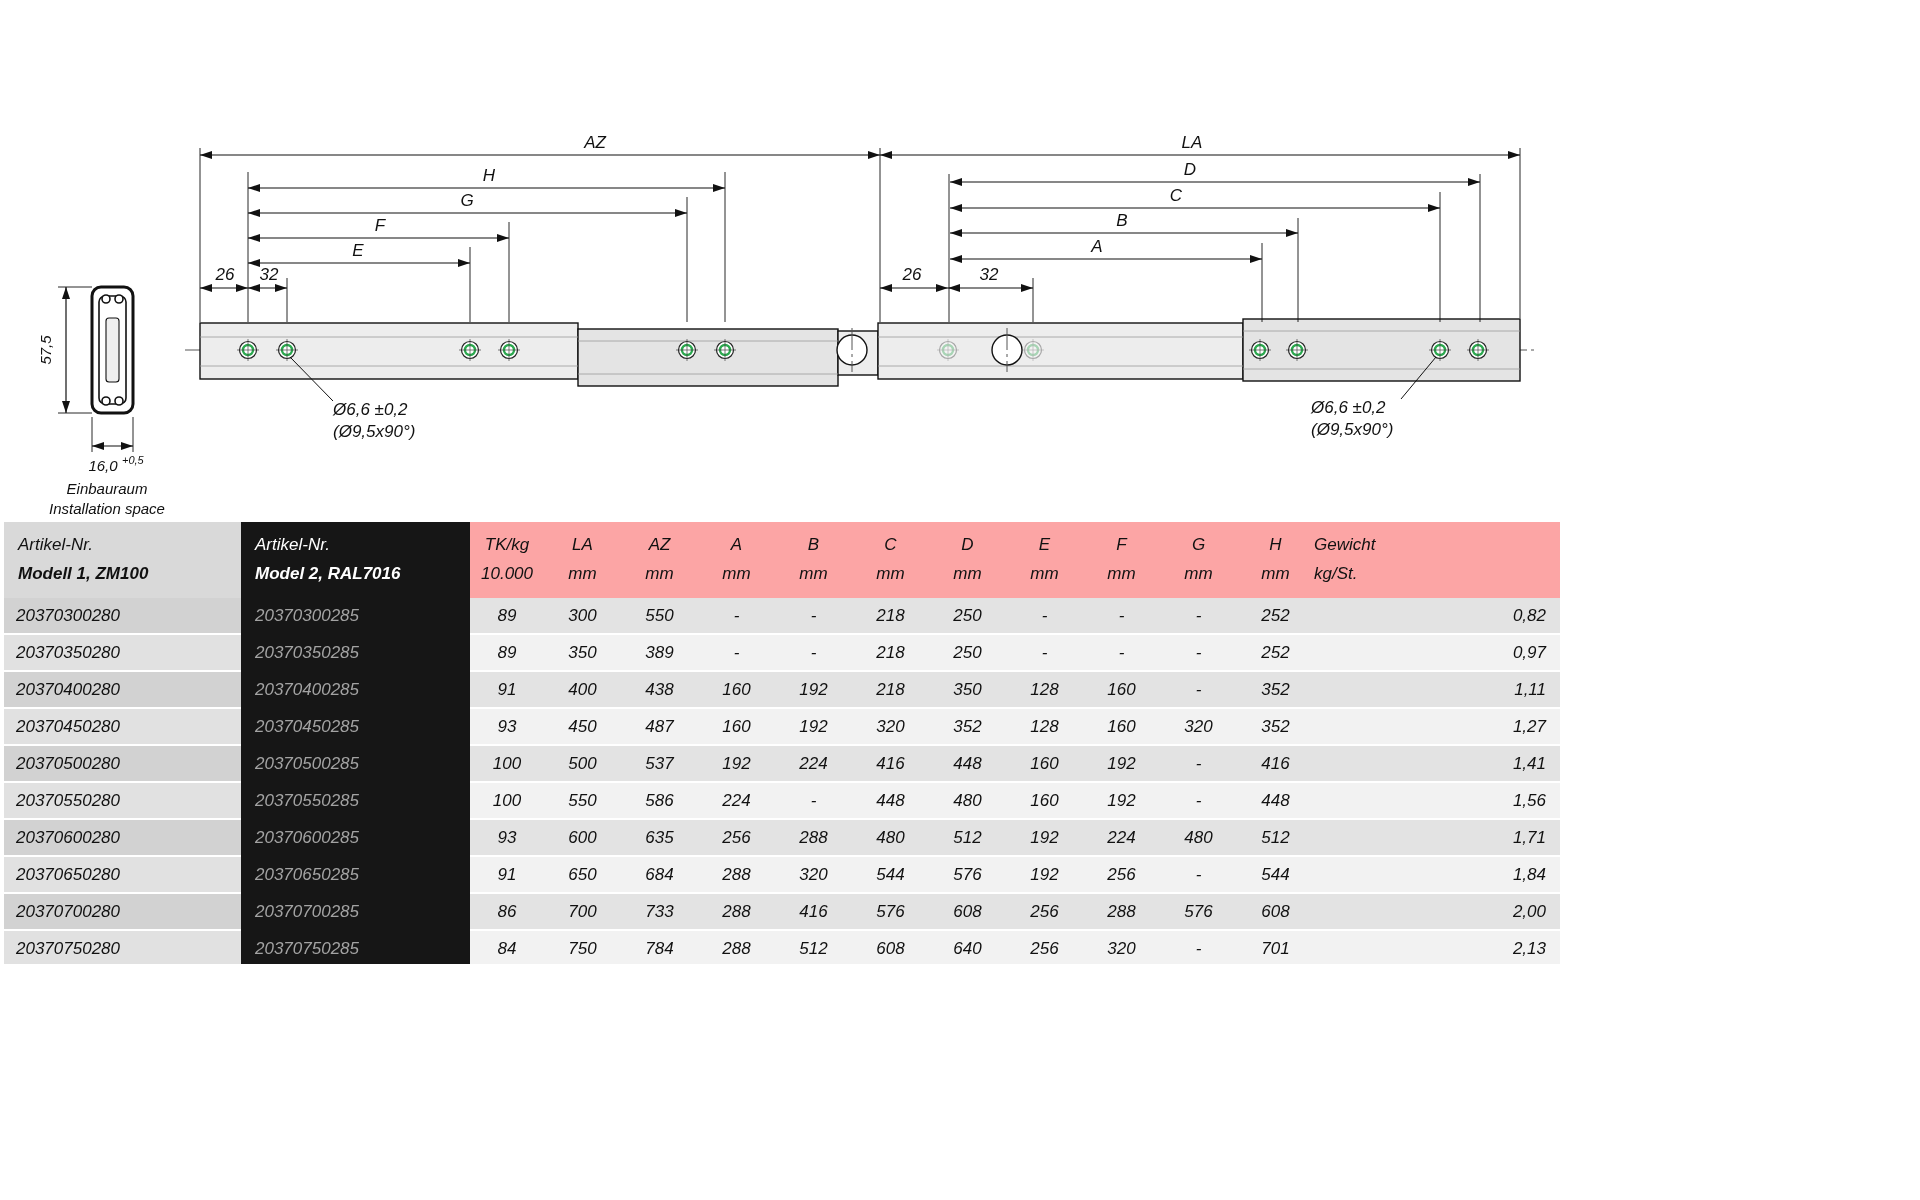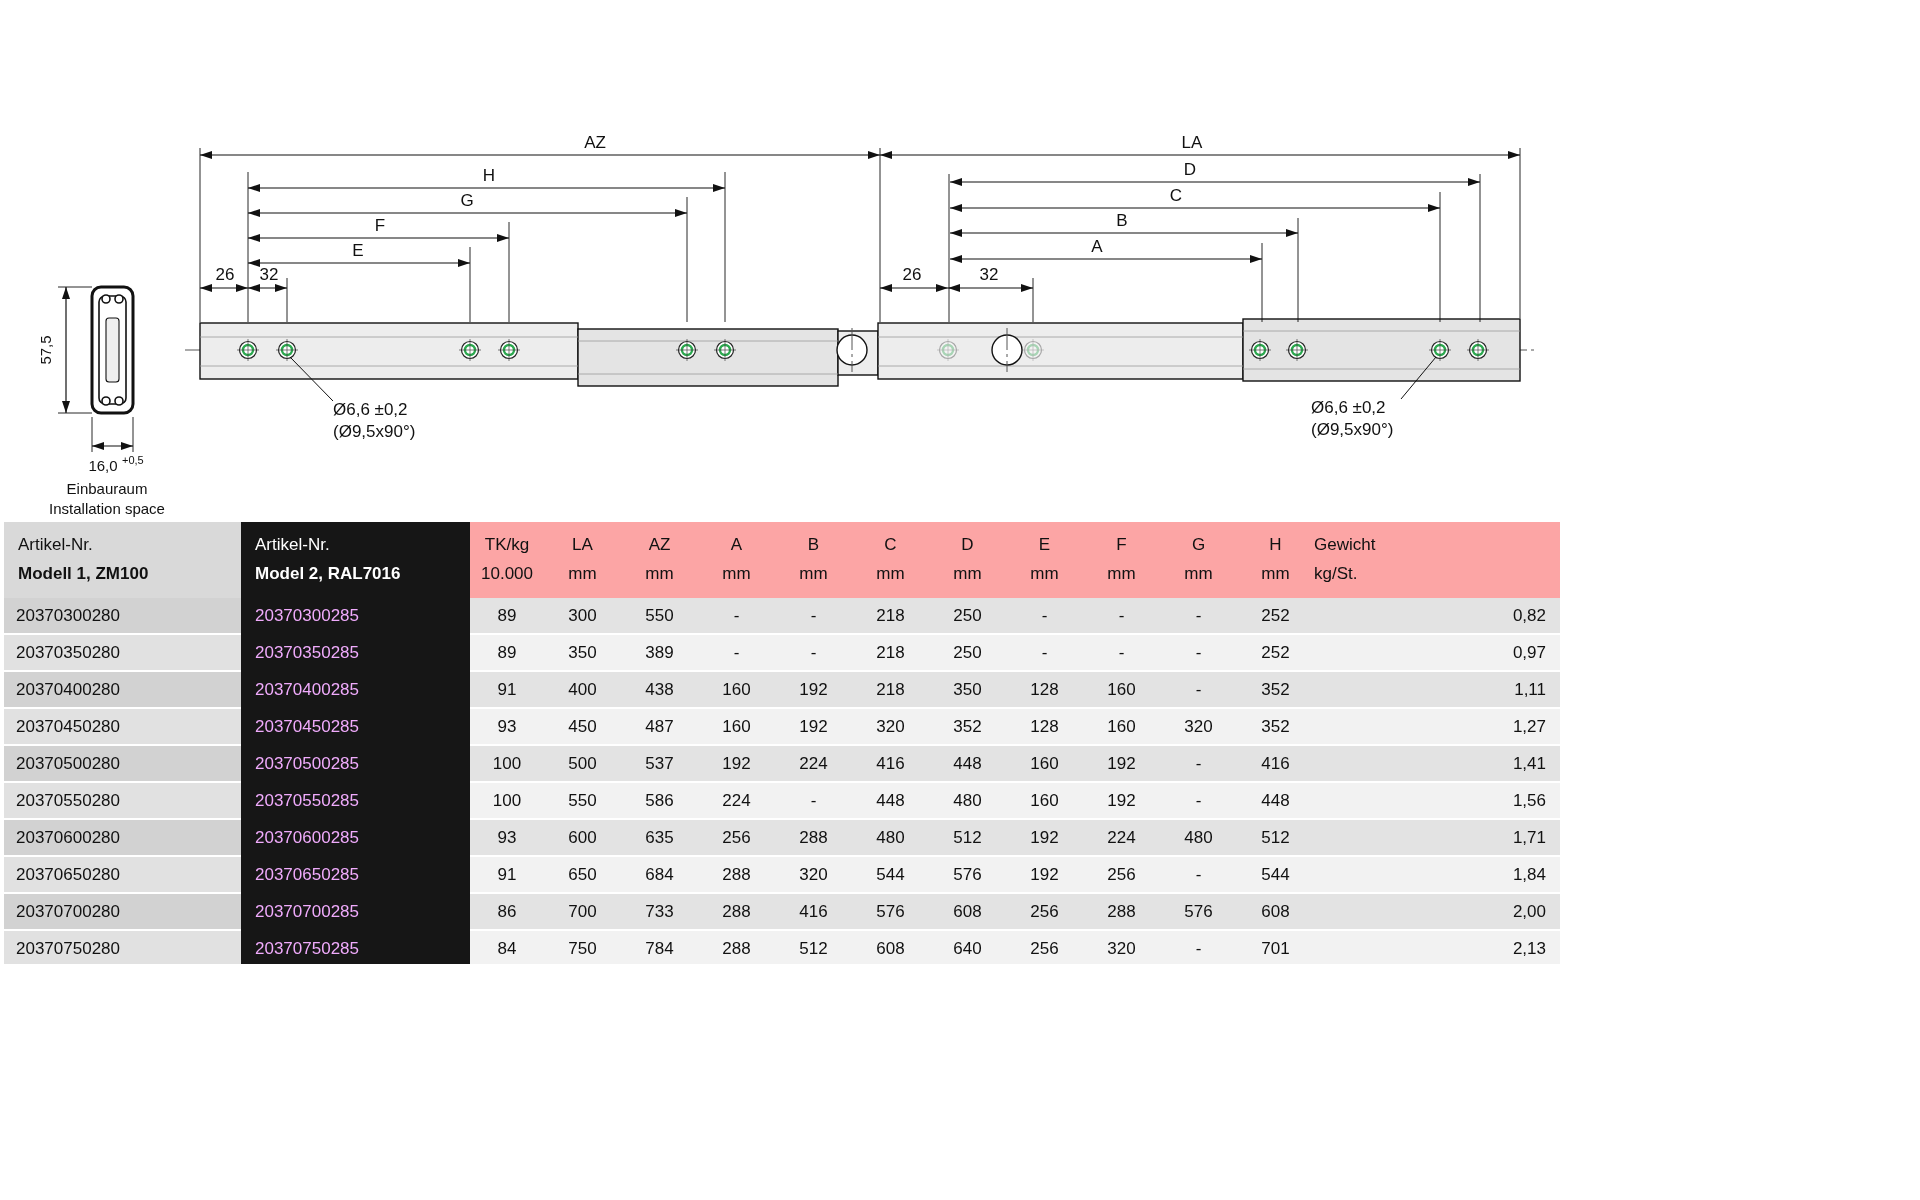--- a/index.html
+++ b/index.html
@@ -1,17 +1,17 @@
 <!DOCTYPE html>
 <html><head>
 <meta charset="utf-8">
 <style>
   html,body{margin:0;padding:0;background:#fff;}
   .page{position:relative;width:1920px;height:964px;background:#fff;
-        font-family:"Liberation Sans",sans-serif;color:#111;overflow:hidden;}
+        font-family:"Liberation Sans",sans-serif;color:#111;overflow:hidden;font-style:italic;}
   .drawing{position:absolute;top:0;left:0;}
 
   
   svg text{font-family:"Liberation Sans",sans-serif;font-size:17px;fill:#111;}
   .t15{font-size:15px;}
   .t11{font-size:11px;}
   .dim{stroke:#111;stroke-width:1.2;fill:none;}
   .ext{stroke:#111;stroke-width:0.9;}
   .cl{stroke:#555;stroke-width:1;stroke-dasharray:22 4 3 4;}
   .rail{fill:#ededed;stroke:#111;stroke-width:1.4;}
@@ -35,21 +35,21 @@
   th.c1{background:#d9d9d9;text-align:left;}
   th.c2{background:#161616;color:#fff;text-align:left;}
   .hpad{padding-left:14px;}
   .hl1{margin-top:13px;line-height:20px;}
   .hl2{margin-top:9px;line-height:20px;font-weight:400;}
   th.c1 .hl2, th.c2 .hl2{font-weight:700;}
   th.gw{text-align:left;}
   th.gw .hl1,th.gw .hl2{padding-right:14px;}
   tbody td{height:35px;border-bottom:2px solid #fff;text-align:center;}
   td.c1{text-align:left;padding-left:12px;}
-  td.c2{text-align:left;padding-left:14px;background:#161616;color:#f0abfc;border-bottom:2px solid #161616;}
+  td.c2{text-align:left;padding-left:14px;background:#161616;color:#a3a3a3;border-bottom:2px solid #161616;}
   td.gw{text-align:right;padding-right:14px;}
   tbody tr:nth-child(odd) td.c1{background:#d2d2d2;}
   tbody tr:nth-child(odd) td.num,tbody tr:nth-child(odd) td.gw{background:#e3e3e3;}
   tbody tr:nth-child(even) td.c1{background:#e1e1e1;}
   tbody tr:nth-child(even) td.num,tbody tr:nth-child(even) td.gw{background:#f2f2f2;}
 </style>
 </head>
 <body>
 
 <div class="page">

